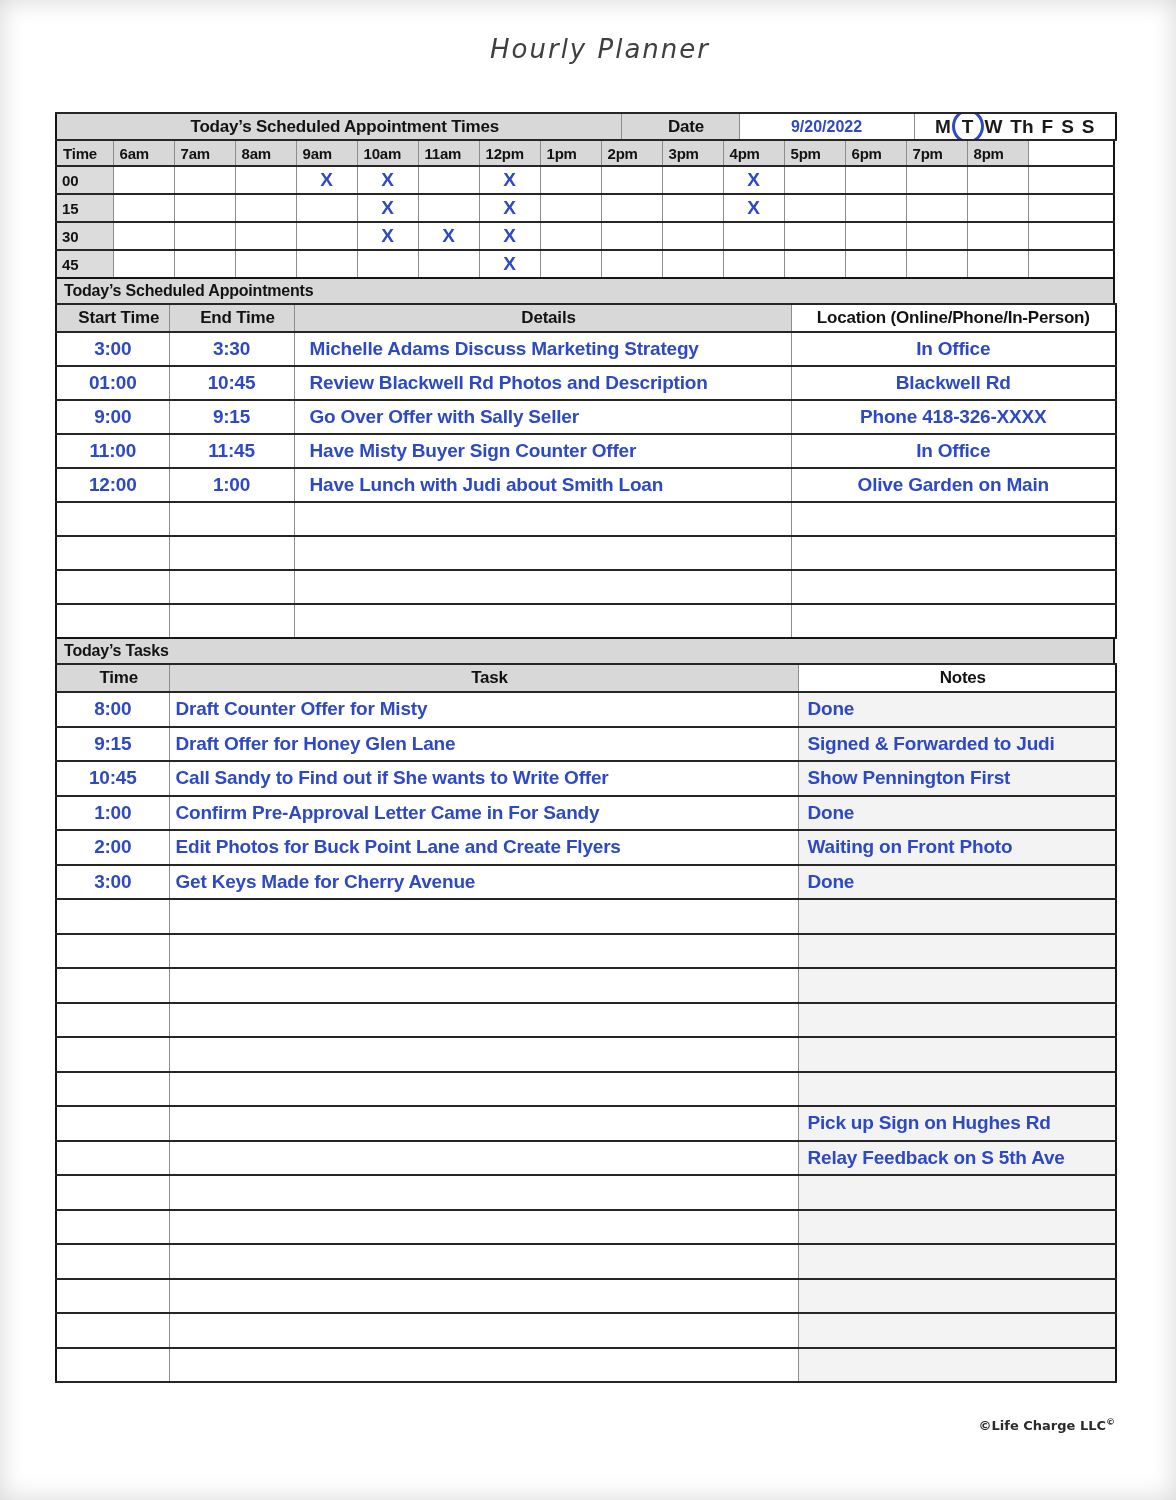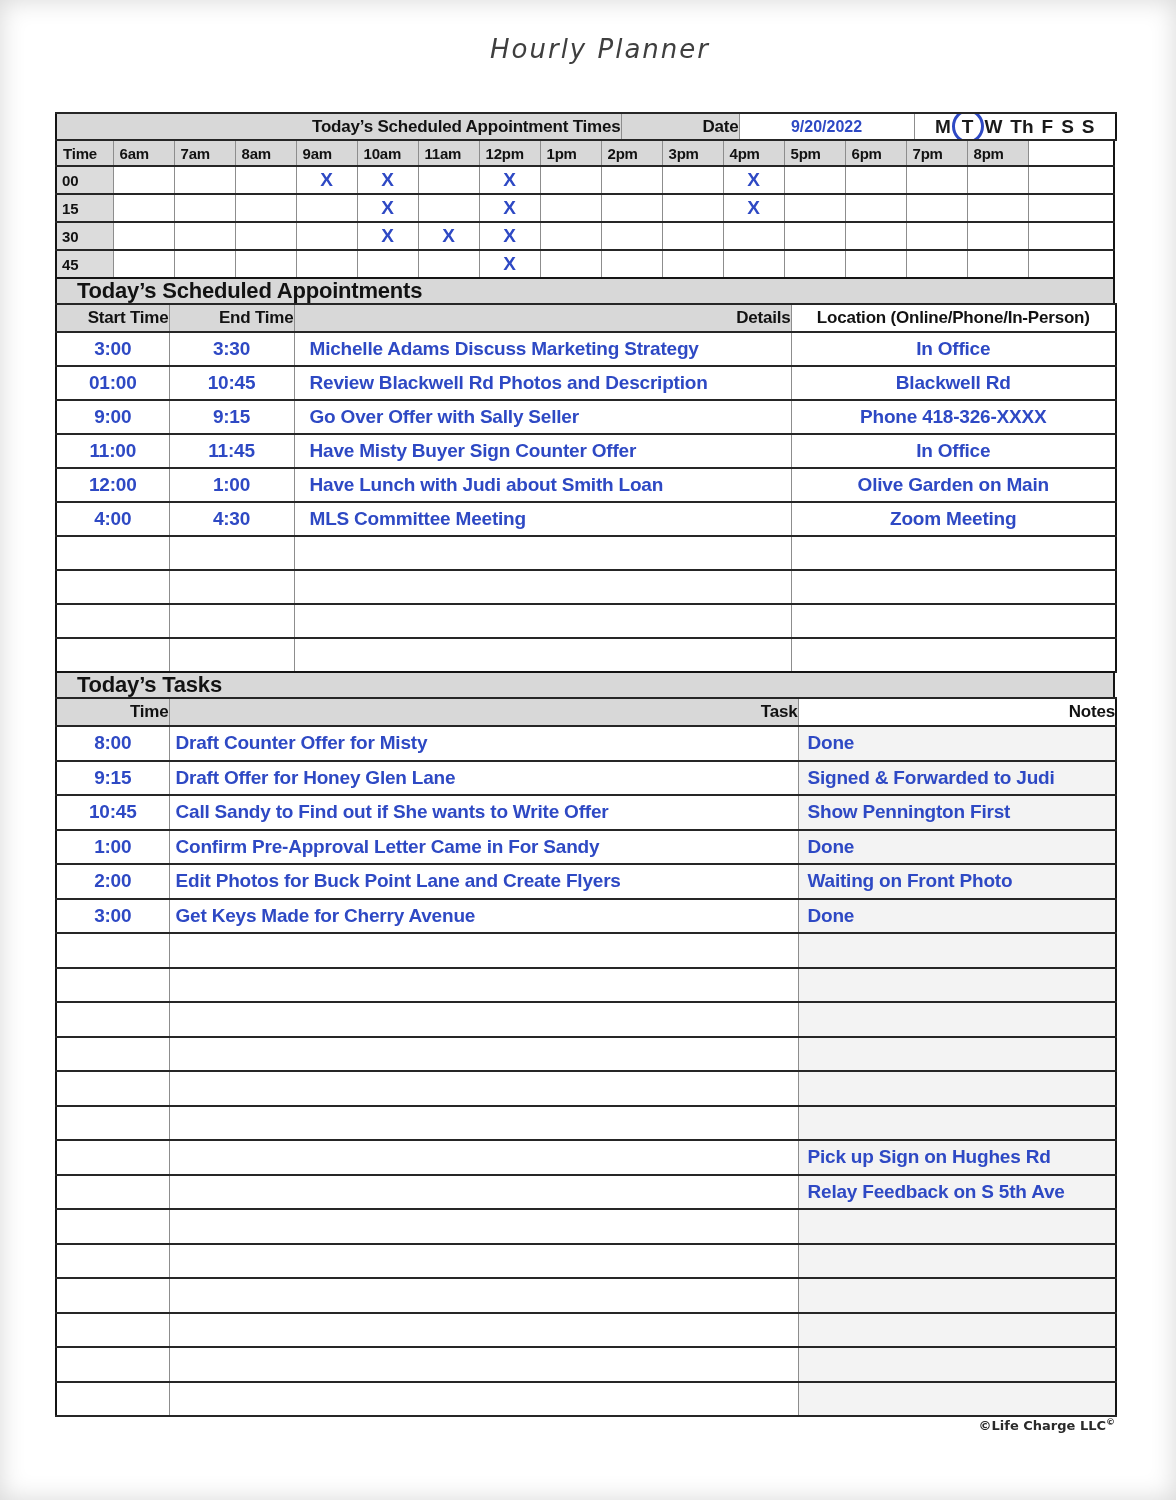--- a/index.html
+++ b/index.html
@@ -16,26 +16,26 @@
   }
   .sheet{position:absolute;left:55px;top:112px;width:1060px;}
   table{border-collapse:collapse;table-layout:fixed;width:100%;}
   td{border-left:1px solid #8d8d8d;border-right:1px solid #8d8d8d;
      border-top:2px solid #262626;border-bottom:2px solid #262626;
      overflow:hidden;white-space:nowrap;padding:0;vertical-align:middle;}
   .outer{border:2px solid #141414;margin-top:-2px;}
   .first{margin-top:0;}
   
   .bar{border:2px solid #141414;margin-top:-2px;background:#d8d8d8;
-       font-weight:bold;font-size:22px;color:#121212;height:24px;line-height:24px;
-       padding-left:20px;letter-spacing:-0.2px;}
+       font-weight:bold;font-size:16px;color:#121212;height:24px;line-height:24px;
+       padding-left:7px;letter-spacing:-0.2px;}
   
   .hdr tr{height:27px;}
   .h{background:#d8d8d8;font-weight:bold;font-size:17px;color:#121212;letter-spacing:-0.2px;}
-  .lpad{padding-left:12px;text-align:right;}
+  .lpad{padding-left:12px;text-align:center;}
   .c{text-align:center;}
   .white{background:#ffffff;}
   .datev{font-weight:bold;font-size:16px;color:#2e49c4;text-align:center;}
   .days{font-weight:bold;font-size:19px;color:#1a1a1a;text-align:center;}
   .day{display:inline-block;margin:0 4px;position:relative;line-height:20px;}
   .circled{margin:0 7px;}
   .circled:after{
     content:"";position:absolute;left:50%;top:50%;width:26px;height:28px;
     transform:translate(-50%,-52%);border:3px solid #2e49c4;border-radius:50%;
   }
@@ -234,26 +234,20 @@
             <td class="ink l">Have Misty Buyer Sign Counter Offer</td>
             <td class="ink c">In Office</td>
           </tr>
           <tr>
             <td class="ink c">12:00</td>
             <td class="ink c">1:00</td>
             <td class="ink l">Have Lunch with Judi about Smith Loan</td>
             <td class="ink c">Olive Garden on Main</td>
           </tr>
           <tr>
-            <td class="ink c">4:00</td>
-            <td class="ink c">4:30</td>
-            <td class="ink l">MLS Committee Meeting</td>
-            <td class="ink c">Zoom Meeting</td>
-          </tr>
-          <tr>
             <td class="ink c"></td>
             <td class="ink c"></td>
             <td class="ink l"></td>
             <td class="ink c"></td>
           </tr>
           <tr>
             <td class="ink c"></td>
             <td class="ink c"></td>
             <td class="ink l"></td>
             <td class="ink c"></td>

